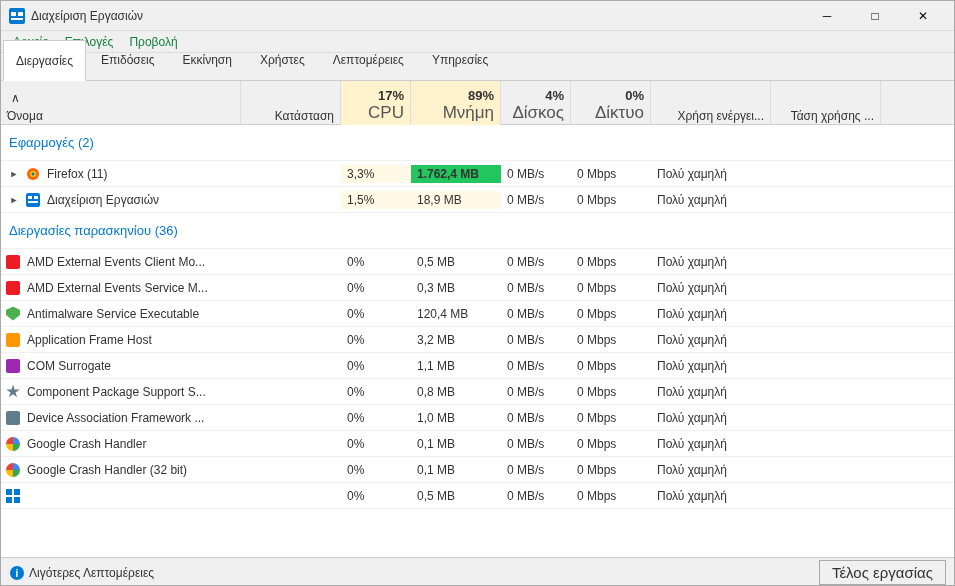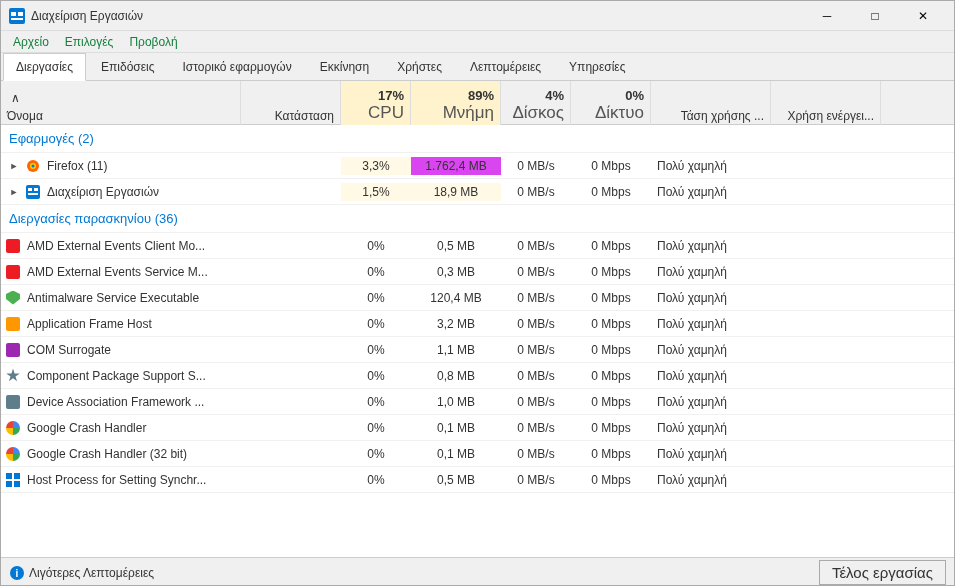--- a/index.html
+++ b/index.html
@@ -70,21 +70,21 @@
       border-bottom: 1px solid #ccc;
     }
     .tab {
       padding: 4px 12px;
       cursor: pointer;
       font-size: 12px;
       color: #333;
       border: 1px solid transparent;
       border-bottom: none;
       margin-right: 2px;
-      height: 28px;
+      height: 41px;
       display: flex;
       align-items: center;
     }
     .tab.active {
       background: white;
       border: 1px solid #ccc;
       border-bottom: 1px solid white;
       margin-bottom: -1px;
       z-index: 1;
     }
@@ -149,34 +149,34 @@
       grid-template-columns: 240px 100px 70px 90px 70px 80px 120px 110px;
       height: 26px;
       border-bottom: 1px solid #f0f0f0;
       align-items: center;
     }
     .section-header {
       padding: 4px 8px;
       font-size: 13px;
       color: #0078d4;
       font-weight: normal;
-      height: 28px;
+      height: 36px;
       display: flex;
       align-items: center;
       border-bottom: 1px solid #f0f0f0;
     }
     .cell {
       padding: 2px 6px;
       font-size: 12px;
       color: #333;
       white-space: nowrap;
       overflow: hidden;
       text-overflow: ellipsis;
     }
-    .cell.right { text-align: center; }
+    .cell.right { text-align: left; }
     .cell.name-cell {
       display: flex;
       align-items: center;
       gap: 6px;
       padding-left: 4px;
     }
     .cell.name-cell.expandable {
       padding-left: 8px;
     }
     .expand-arrow {
@@ -191,22 +191,23 @@
     }
     .app-icon {
       width: 16px;
       height: 16px;
       display: inline-flex;
       align-items: center;
       justify-content: center;
       flex-shrink: 0;
     }
     .cell-highlight-mem {
-      background: #d946ef;
-      color: #333;
+      background: #22c55e;
+      color: #333;
+      font-weight: bold;
     }
     .cell-highlight-cpu-low {
       background: #fff9e6;
     }
     .bottom-bar {
       height: 30px;
       background: #f0f0f0;
       border-top: 1px solid #ccc;
       display: flex;
       align-items: center;
@@ -288,21 +289,20 @@
 
 <div class="menu-bar">
   <span class="menu-item">Αρχείο</span>
   <span class="menu-item">Επιλογές</span>
   <span class="menu-item">Προβολή</span>
 </div>
 
 <div class="tabs-bar">
   <div class="tab active">Διεργασίες</div>
   <div class="tab">Επιδόσεις</div>
-  <div class="tab">Ιστορικό εφαρμογών</div>
   <div class="tab">Εκκίνηση</div>
   <div class="tab">Χρήστες</div>
   <div class="tab">Λεπτομέρειες</div>
   <div class="tab">Υπηρεσίες</div>
 </div>
 
 <div class="main-content">
 
   <div class="table-header">
     <div class="col-header name-col">
@@ -322,24 +322,24 @@
     </div>
     <div class="col-header">
       <span class="col-header-top">4%</span>
       <span class="col-header-sub">Δίσκος</span>
     </div>
     <div class="col-header">
       <span class="col-header-top">0%</span>
       <span class="col-header-sub">Δίκτυο</span>
     </div>
     <div class="col-header">
+      <span>Χρήση ενέργει...</span>
+    </div>
+    <div class="col-header">
       <span>Τάση χρήσης ...</span>
-    </div>
-    <div class="col-header">
-      <span>Χρήση ενέργει...</span>
     </div>
   </div>
 
   <div class="table-body">
 
     <div class="section-header">
       <span>Εφαρμογές (2)</span>
     </div>
 
     <div class="table-row">
@@ -536,21 +536,20 @@
     <div class="table-row">
       <div class="cell name-cell">
         <span class="app-icon">
           <svg width="14" height="14" viewBox="0 0 14 14">
             <rect x="0" y="0" width="6" height="6" fill="#0078d4"></rect>
             <rect x="8" y="0" width="6" height="6" fill="#0078d4"></rect>
             <rect x="0" y="8" width="6" height="6" fill="#0078d4"></rect>
             <rect x="8" y="8" width="6" height="6" fill="#0078d4"></rect>
           </svg>
         </span>
-        <span>Host Process for Setting Synchr...</span>
       </div>
       <div class="cell"></div>
       <div class="cell right">0%</div>
       <div class="cell right">0,5 MB</div>
       <div class="cell right">0 MB/s</div>
       <div class="cell right">0 Mbps</div>
       <div class="cell">Πολύ χαμηλή</div>
       <div class="cell"></div>
     </div>
 

